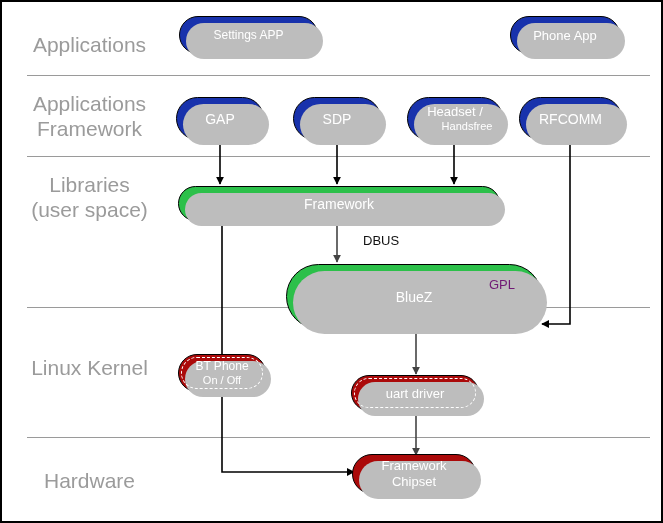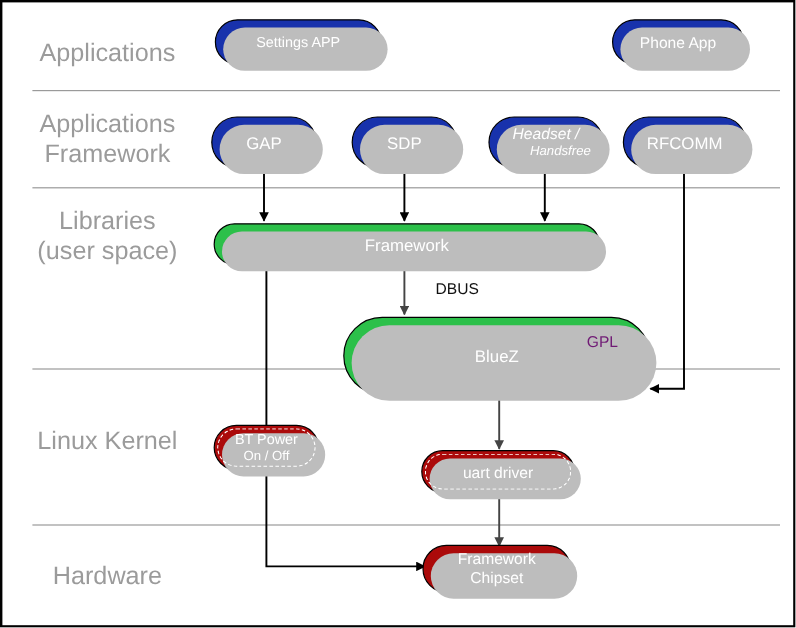--- a/index.html
+++ b/index.html
@@ -150,21 +150,21 @@
   <div class="node blue" style="left:174px; top:95px; width:88px; height:43px; border-radius:22px; font-size:14px;">
     <span class="shadow" style="border-radius:22px;"></span>
     <span class="lbl-main">GAP</span>
   </div>
 
   <div class="node blue" style="left:291px; top:95px; width:88px; height:43px; border-radius:22px; font-size:14px;">
     <span class="shadow" style="border-radius:22px;"></span>
     <span class="lbl-main">SDP</span>
   </div>
 
-  <div class="node blue" style="left:405px; top:95px; width:96px; height:43px; border-radius:22px; font-size:13px; line-height:15px;font-style:italic;">
+  <div class="node blue" style="left:405px; top:95px; width:96px; height:43px; border-radius:22px; font-size:13px; line-height:15px;">
     <span class="shadow" style="border-radius:22px;"></span>
     <span class="lbl-main">Headset /</span>
     <span class="lbl-sub" style="font-size:11px;margin-left:24px;">Handsfree</span>
   </div>
 
   <div class="node blue" style="left:517px; top:95px; width:103px; height:43px; border-radius:22px; font-size:14px;">
     <span class="shadow" style="border-radius:22px;"></span>
     <span class="lbl-main">RFCOMM</span>
   </div>
 
@@ -175,21 +175,21 @@
 
   <div class="node green" style="left:284px; top:262px; width:256px; height:65px; border-radius:33px; font-size:14px;">
     <span class="shadow" style="border-radius:33px;"></span>
     <span class="corner-tag" style="right:26px; top:12px;">GPL</span>
     <span class="lbl-main">BlueZ</span>
   </div>
 
   <div class="node red" style="left:176px; top:352px; width:88px; height:38px; border-radius:19px; font-size:12px; line-height:14px;">
     <span class="shadow" style="border-radius:19px;"></span>
     <span class="inner-dash"></span>
-    <span class="lbl-main">BT Power</span>
+    <span class="lbl-main">BT Phone</span>
     <span class="lbl-sub" style="font-size:11px;">On / Off</span>
   </div>
 
   <div class="node red" style="left:349px; top:373px; width:128px; height:36px; border-radius:18px; font-size:13px;">
     <span class="shadow" style="border-radius:18px;"></span>
     <span class="inner-dash"></span>
     <span class="lbl-main">uart driver</span>
   </div>
 
   <div class="node red" style="left:350px; top:452px; width:124px; height:40px; border-radius:20px; font-size:13px; line-height:16px;">

